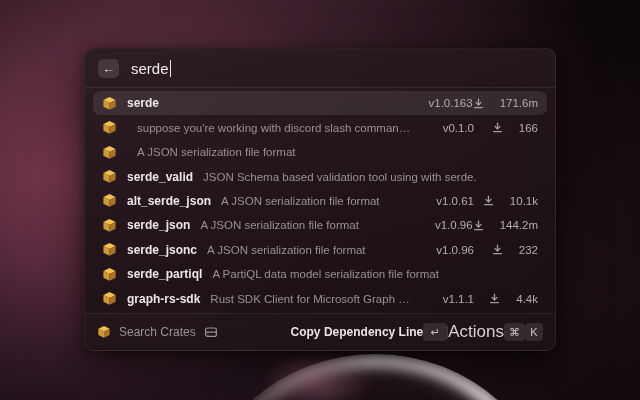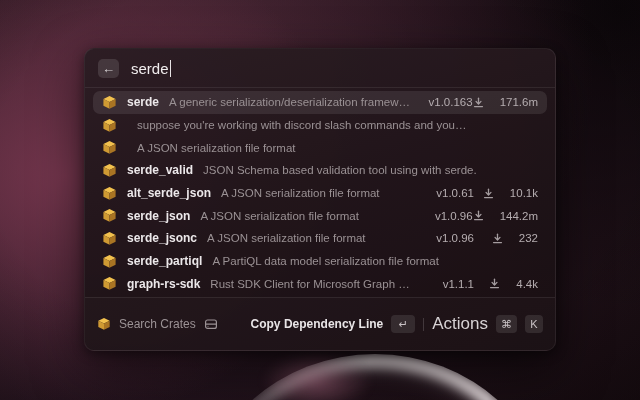--- a/index.html
+++ b/index.html
@@ -60,23 +60,23 @@
   .row.selected { background:rgba(255,255,255,0.09); }
   .crate-icon { flex:0 0 auto; display:flex; margin-right:10px; }
   .crate-name { font-size:12px; font-weight:700; color:#ece8ea; white-space:nowrap; flex:0 0 auto; }
   .crate-desc { font-size:11.5px; color:#9a9194; margin-left:10px; white-space:nowrap; overflow:hidden; text-overflow:ellipsis; flex:0 1 auto; }
   .row-right { margin-left:auto; display:flex; align-items:center; flex:0 0 auto; padding-left:10px;justify-content:space-between; }
   .crate-version { font-size:11.5px; color:#b5adb0; min-width:50px; text-align:right; white-space:nowrap; }
   .crate-downloads { display:flex; align-items:center; justify-content:flex-end; gap:16px; min-width:64px; color:#b5adb0; font-size:11.5px; white-space:nowrap; }
   .dl-icon { display:flex; color:#a59da0; }
 
   
-  .footer { flex:0 0 25px; display:flex; gap:8px; padding:16px 12px; border-top:1px solid rgba(255,255,255,0.08); background:rgba(255,255,255,0.015); border-radius:0 0 10px 10px; }
+  .footer { flex:0 0 25px; display:flex; gap:8px; padding:8px 12px; border-top:1px solid rgba(255,255,255,0.08); background:rgba(255,255,255,0.015); border-radius:0 0 10px 10px; }
   .footer-left { display:flex; align-items:center; gap:8px; color:#9b9295; font-size:12px; }
-  .footer-right { margin-left:auto; display:flex; align-items:center; gap:8px; }
+  .footer-right { margin-left:auto; display:flex; align-items:center; }
   .primary-action { color:#e9e5e7; font-weight:700; font-size:12px; }
   .kbd {
     height:18px; min-width:18px; padding:0 5px; border-radius:4px;
     background:rgba(255,255,255,0.1); color:#c9c2c5; font-size:11px;
     display:flex; align-items:center; justify-content:center;
   }
   .kbd.return { min-width:24px; }
   .vdivider { width:1px; height:13px; background:rgba(255,255,255,0.16); }
   .actions-label { color:#d7d2d4; font-size:17px; }
   .drive-icon { display:flex; color:#9b9295; }
@@ -103,21 +103,20 @@
   <div class="list">
     <div class="row selected">
       <span class="crate-icon">
         <svg width="15" height="15" viewBox="0 0 16 16">
           <path d="M8 1 L14.5 4.2 L8 7.4 L1.5 4.2 Z" fill="#f2c14e"></path>
           <path d="M1.5 4.2 L8 7.4 L8 14.6 L1.5 11.4 Z" fill="#cf9a33"></path>
           <path d="M14.5 4.2 L8 7.4 L8 14.6 L14.5 11.4 Z" fill="#a97423"></path>
         </svg>
       </span>
       <span class="crate-name">serde</span>
-      <span class="crate-desc">A generic serialization/deserialization framework</span>
       <span class="row-right">
         <span class="crate-version">v1.0.163</span>
         <span class="crate-downloads">
           <span class="dl-icon">
             <svg width="11" height="11" viewBox="0 0 12 12" fill="none" stroke="currentColor" stroke-width="1.4" stroke-linecap="round" stroke-linejoin="round">
               <path d="M6 1.3 V7.2"></path>
               <path d="M3.3 4.8 L6 7.6 L8.7 4.8"></path>
               <path d="M1.7 10.4 H10.3"></path>
             </svg>
           </span>
@@ -128,20 +127,33 @@
 
     <div class="row">
       <span class="crate-icon">
         <svg width="15" height="15" viewBox="0 0 16 16">
           <path d="M8 1 L14.5 4.2 L8 7.4 L1.5 4.2 Z" fill="#f2c14e"></path>
           <path d="M1.5 4.2 L8 7.4 L8 14.6 L1.5 11.4 Z" fill="#cf9a33"></path>
           <path d="M14.5 4.2 L8 7.4 L8 14.6 L14.5 11.4 Z" fill="#a97423"></path>
         </svg>
       </span>
       <span class="crate-desc">suppose you're working with discord slash commands and you…</span>
+      <span class="row-right">
+        <span class="crate-version">v0.1.0</span>
+        <span class="crate-downloads">
+          <span class="dl-icon">
+            <svg width="11" height="11" viewBox="0 0 12 12" fill="none" stroke="currentColor" stroke-width="1.4" stroke-linecap="round" stroke-linejoin="round">
+              <path d="M6 1.3 V7.2"></path>
+              <path d="M3.3 4.8 L6 7.6 L8.7 4.8"></path>
+              <path d="M1.7 10.4 H10.3"></path>
+            </svg>
+          </span>
+          <span class="dl-count">166</span>
+        </span>
+      </span>
     </div>
 
     <div class="row">
       <span class="crate-icon">
         <svg width="15" height="15" viewBox="0 0 16 16">
           <path d="M8 1 L14.5 4.2 L8 7.4 L1.5 4.2 Z" fill="#f2c14e"></path>
           <path d="M1.5 4.2 L8 7.4 L8 14.6 L1.5 11.4 Z" fill="#cf9a33"></path>
           <path d="M14.5 4.2 L8 7.4 L8 14.6 L14.5 11.4 Z" fill="#a97423"></path>
         </svg>
       </span>

